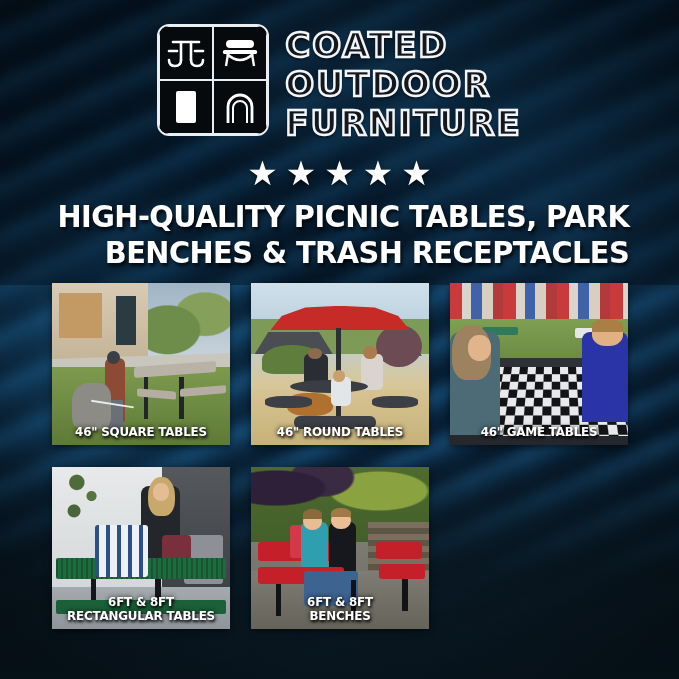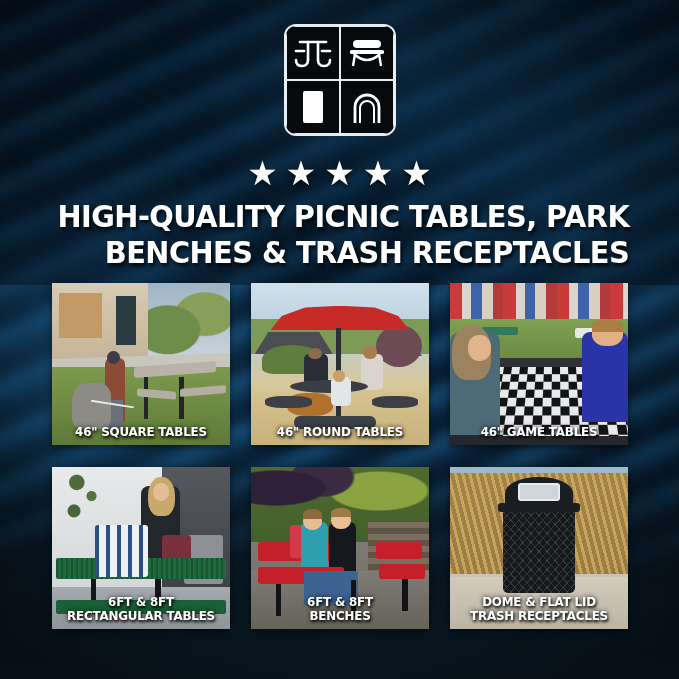--- a/index.html
+++ b/index.html
@@ -248,20 +248,25 @@
           <rect x="7" y="4" width="20" height="32" rx="2" fill="#fff"></rect>
         </svg>
       </div>
       <div class="logo-cell">
         <svg width="38" height="40" viewBox="0 0 38 40">
           <path d="M7 36 V20 a12 12 0 0 1 24 0 V36" fill="none" stroke="#fff" stroke-width="2.8"></path>
           <path d="M12 36 V21 a7 7 0 0 1 14 0 V36" fill="none" stroke="#fff" stroke-width="2"></path>
         </svg>
       </div>
     </div>
+    <div class="wordmark">
+      <div class="wm-line">COATED</div>
+      <div class="wm-line">OUTDOOR</div>
+      <div class="wm-line">FURNITURE</div>
+    </div>
   </div>
 
   <div class="stars">
     <span class="star">★</span>
     <span class="star">★</span>
     <span class="star">★</span>
     <span class="star">★</span>
     <span class="star">★</span>
   </div>
 
@@ -375,28 +380,15 @@
           <div class="bseat2"></div>
         <div class="jeans"></div>
         <div class="bleg" style="left:14%;top:72%;width:3%;height:20%;"></div>
         <div class="bleg" style="left:56%;top:70%;width:3%;height:22%;"></div>
         <div class="bleg" style="right:12%;top:69%;width:3%;height:20%;"></div>
       </div>
       <div class="cap">6FT &amp; 8FT
 BENCHES</div>
     </div>
 
-    <div class="tile">
-      <div class="photo t6">
-        <div class="sky6"></div>
-          <div class="grassbg"></div>
-          <div class="walk6"></div>
-        <div class="can"></div>
-          <div class="rim"></div>
-          <div class="dome"></div>
-          <div class="slot"></div>
-      </div>
-      <div class="cap">DOME &amp; FLAT LID
-TRASH RECEPTACLES</div>
-    </div>
 
   </div>
 </div>
 
 </body></html>

